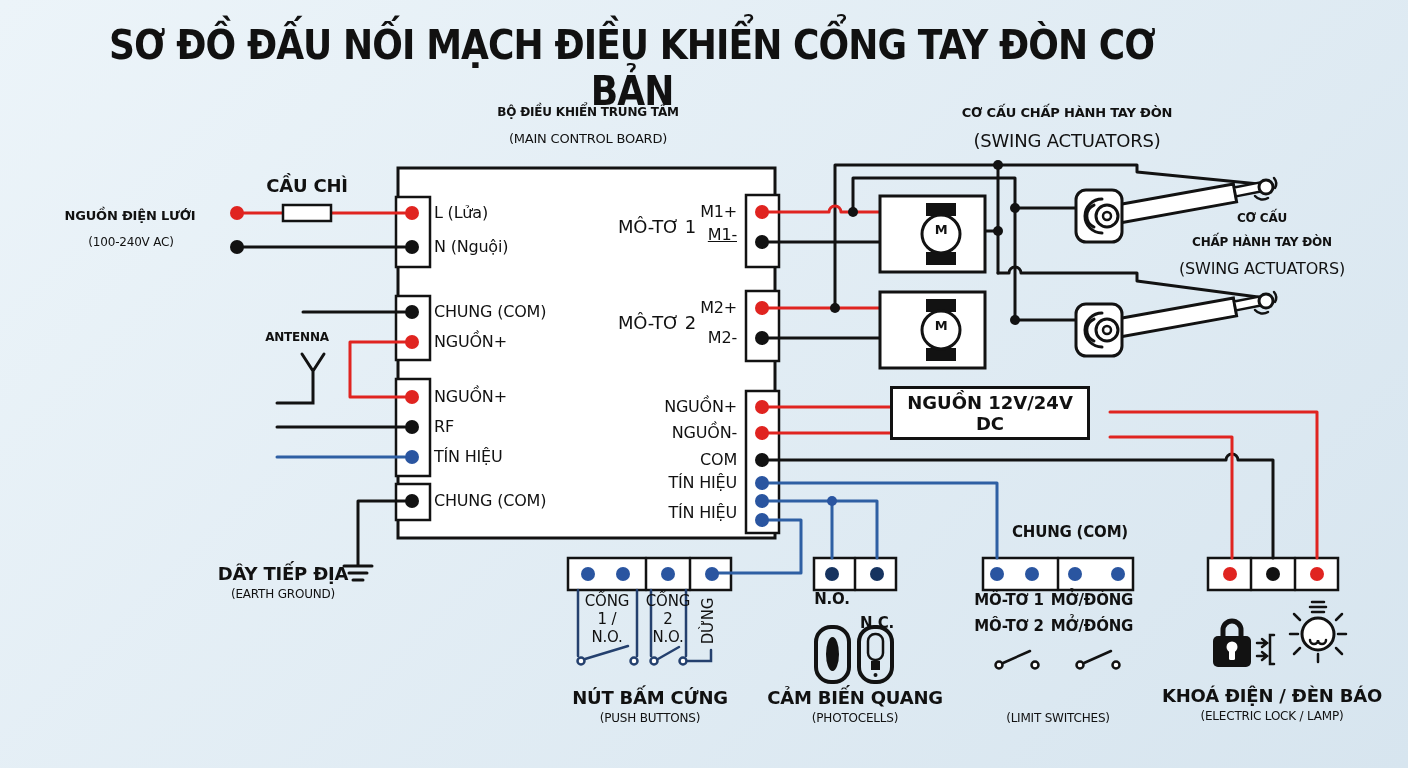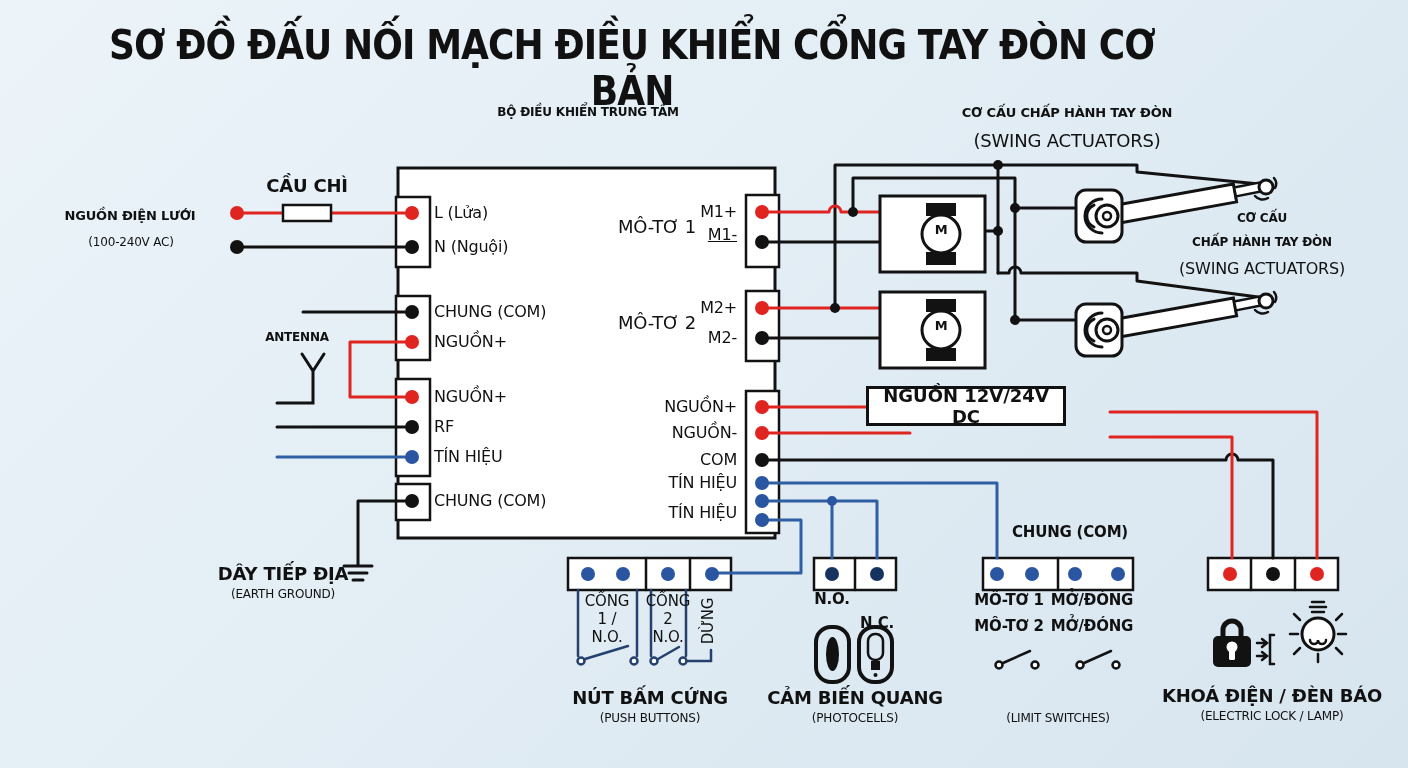--- a/index.html
+++ b/index.html
@@ -222,20 +222,21 @@
         <circle class="fu" cx="1118" cy="574" r="7"></circle>
     <circle class="fr" cx="1230" cy="574" r="7"></circle>
         <circle class="fb" cx="1273" cy="574" r="7"></circle>
     <circle class="fr" cx="1317" cy="574" r="7"></circle>
   </g>
 </svg>
 
 <div class="title-wrap"><span>SƠ ĐỒ ĐẤU NỐI MẠCH ĐIỀU KHIỂN CỔNG TAY ĐÒN CƠ BẢN</span></div>
 
 <div class="t c b s20" style="left:588px;top:106px;">BỘ ĐIỀU KHIỂN TRUNG TÂM</div>
+<div class="t c s19" style="left:588px;top:132px;">(MAIN CONTROL BOARD)</div>
 
 <div class="t c b s19" style="left:1067px;top:106px;">CƠ CẤU CHẤP HÀNH TAY ĐÒN</div>
 <div class="t c s18" style="left:1067px;top:131px;">(SWING ACTUATORS)</div>
 
 <div class="t c b s19" style="left:130px;top:209px;">NGUỒN ĐIỆN LƯỚI</div>
 <div class="t c s17" style="left:131px;top:236px;">(100-240V AC)</div>
 <div class="t c b s18" style="left:307px;top:176px;">CẦU CHÌ</div>
 <div class="t c b s17" style="left:297px;top:331px;">ANTENNA</div>
 
 
@@ -259,21 +260,21 @@
 <div class="t r s16" style="left:737px;top:329px;">M2-</div>
 <div class="t r s16" style="left:737px;top:398px;">NGUỒN+</div>
 <div class="t r s16" style="left:737px;top:424px;">NGUỒN-</div>
 <div class="t r s16" style="left:737px;top:451px;">COM</div>
 <div class="t r s16" style="left:737px;top:474px;">TÍN HIỆU</div>
 <div class="t r s16" style="left:737px;top:504px;">TÍN HIỆU</div>
 
 <div class="t c b s19" style="left:941px;top:223px;">M</div>
 <div class="t c b s19" style="left:941px;top:319px;">M</div>
 
-<div class="panel b s18" style="left:866px;top:386px;width:200px;height:40px;">NGUỒN 12V/24V DC</div>
+<div class="panel b s18" style="left:890px;top:386px;width:200px;height:54px;">NGUỒN 12V/24V DC</div>
 
 <div class="t c b s17" style="left:1262px;top:212px;">CƠ CẤU</div>
 <div class="t c b s17" style="left:1262px;top:236px;">CHẤP HÀNH TAY ĐÒN</div>
 <div class="t c s16" style="left:1262px;top:260px;">(SWING ACTUATORS)</div>
 
 <div class="t c b s15" style="left:1070px;top:524px;">CHUNG (COM)</div>
 <div class="t c b s15" style="left:1009px;top:592px;">MÔ-TƠ 1</div>
 <div class="t c b s15" style="left:1092px;top:592px;">MỞ/ĐÓNG</div>
 <div class="t c b s15" style="left:1009px;top:618px;">MÔ-TƠ 2</div>
 <div class="t c b s15" style="left:1092px;top:618px;">MỞ/ĐÓNG</div>

